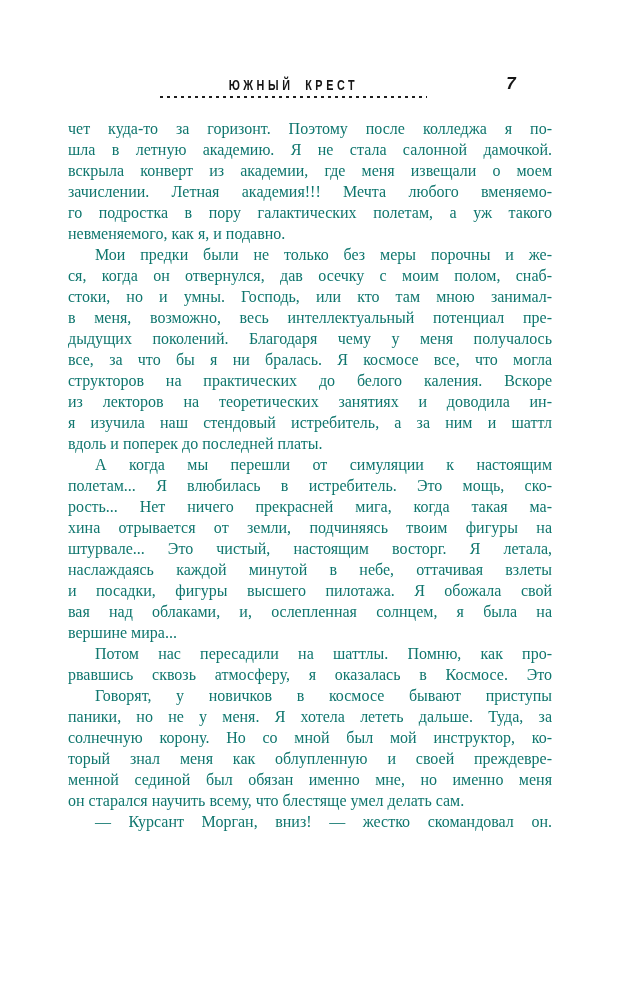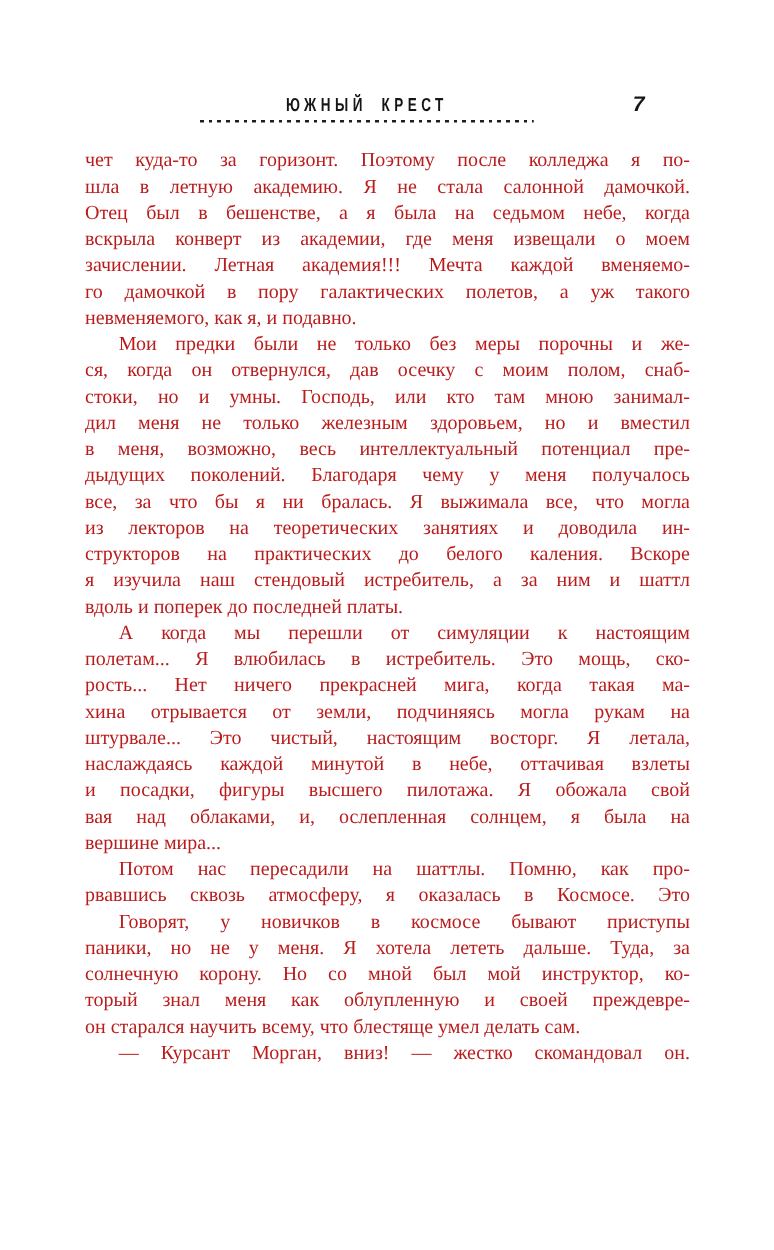--- a/index.html
+++ b/index.html
@@ -66,21 +66,21 @@
     color: #161616;
   }
 
   
   .page-body {
     position: absolute;
     top: 118px;
     left: 68px;
     width: 484px;
     font-size: 16px;
-    color: #b91c1c;
+    color: #0f766e;
   }
   .paragraph { margin: 0; padding: 0; }
   .bline {
     height: 21px;
     line-height: 21px;
     overflow: hidden;
     text-align: justify;
     text-align-last: justify;
     white-space: normal;
   }
@@ -98,59 +98,58 @@
   <div class="running-header">
     <div class="header-title">ЮЖНЫЙ КРЕСТ</div>
     <div class="header-rule"></div>
     <div class="page-number">7</div>
   </div>
 
   <div class="page-body">
       <div class="paragraph">
         <div class="bline">чет куда-то за горизонт. Поэтому после колледжа я по-</div>
         <div class="bline">шла в летную академию. Я не стала салонной дамочкой.</div>
-        <div class="bline">Отец был в бешенстве, а я была на седьмом небе, когда</div>
         <div class="bline">вскрыла конверт из академии, где меня извещали о моем</div>
-        <div class="bline">зачислении. Летная академия!!! Мечта каждой вменяемо-</div>
-        <div class="bline">го дамочкой в пору галактических полетов, а уж такого</div>
+        <div class="bline">зачислении. Летная академия!!! Мечта любого вменяемо-</div>
+        <div class="bline">го подростка в пору галактических полетам, а уж такого</div>
         <div class="bline last">невменяемого, как я, и подавно.</div>
       </div>
       <div class="paragraph">
         <div class="bline indent">Мои предки были не только без меры порочны и же-</div>
         <div class="bline">ся, когда он отвернулся, дав осечку с моим полом, снаб-</div>
         <div class="bline">стоки, но и умны. Господь, или кто там мною занимал-</div>
-        <div class="bline">дил меня не только железным здоровьем, но и вместил</div>
         <div class="bline">в меня, возможно, весь интеллектуальный потенциал пре-</div>
         <div class="bline">дыдущих поколений. Благодаря чему у меня получалось</div>
-        <div class="bline">все, за что бы я ни бралась. Я выжимала все, что могла</div>
+        <div class="bline">все, за что бы я ни бралась. Я космосе все, что могла</div>
+        <div class="bline">структоров на практических до белого каления. Вскоре</div>
         <div class="bline">из лекторов на теоретических занятиях и доводила ин-</div>
-        <div class="bline">структоров на практических до белого каления. Вскоре</div>
         <div class="bline">я изучила наш стендовый истребитель, а за ним и шаттл</div>
         <div class="bline last">вдоль и поперек до последней платы.</div>
       </div>
       <div class="paragraph">
         <div class="bline indent">А когда мы перешли от симуляции к настоящим</div>
         <div class="bline">полетам... Я влюбилась в истребитель. Это мощь, ско-</div>
         <div class="bline">рость... Нет ничего прекрасней мига, когда такая ма-</div>
-        <div class="bline">хина отрывается от земли, подчиняясь могла рукам на</div>
+        <div class="bline">хина отрывается от земли, подчиняясь твоим фигуры на</div>
         <div class="bline">штурвале... Это чистый, настоящим восторг. Я летала,</div>
         <div class="bline">наслаждаясь каждой минутой в небе, оттачивая взлеты</div>
         <div class="bline">и посадки, фигуры высшего пилотажа. Я обожала свой</div>
         <div class="bline">вая над облаками, и, ослепленная солнцем, я была на</div>
         <div class="bline last">вершине мира...</div>
       </div>
       <div class="paragraph">
         <div class="bline indent">Потом нас пересадили на шаттлы. Помню, как про-</div>
         <div class="bline">рвавшись сквозь атмосферу, я оказалась в Космосе. Это</div>
       </div>
       <div class="paragraph">
         <div class="bline indent">Говорят, у новичков в космосе бывают приступы</div>
         <div class="bline">паники, но не у меня. Я хотела лететь дальше. Туда, за</div>
         <div class="bline">солнечную корону. Но со мной был мой инструктор, ко-</div>
         <div class="bline">торый знал меня как облупленную и своей преждевре-</div>
+        <div class="bline">менной сединой был обязан именно мне, но именно меня</div>
         <div class="bline last">он старался научить всему, что блестяще умел делать сам.</div>
       </div>
       <div class="paragraph">
         <div class="bline indent">— Курсант Морган, вниз! — жестко скомандовал он.</div>
       </div>
     </div>
 
 </div>
 
 </body></html>

